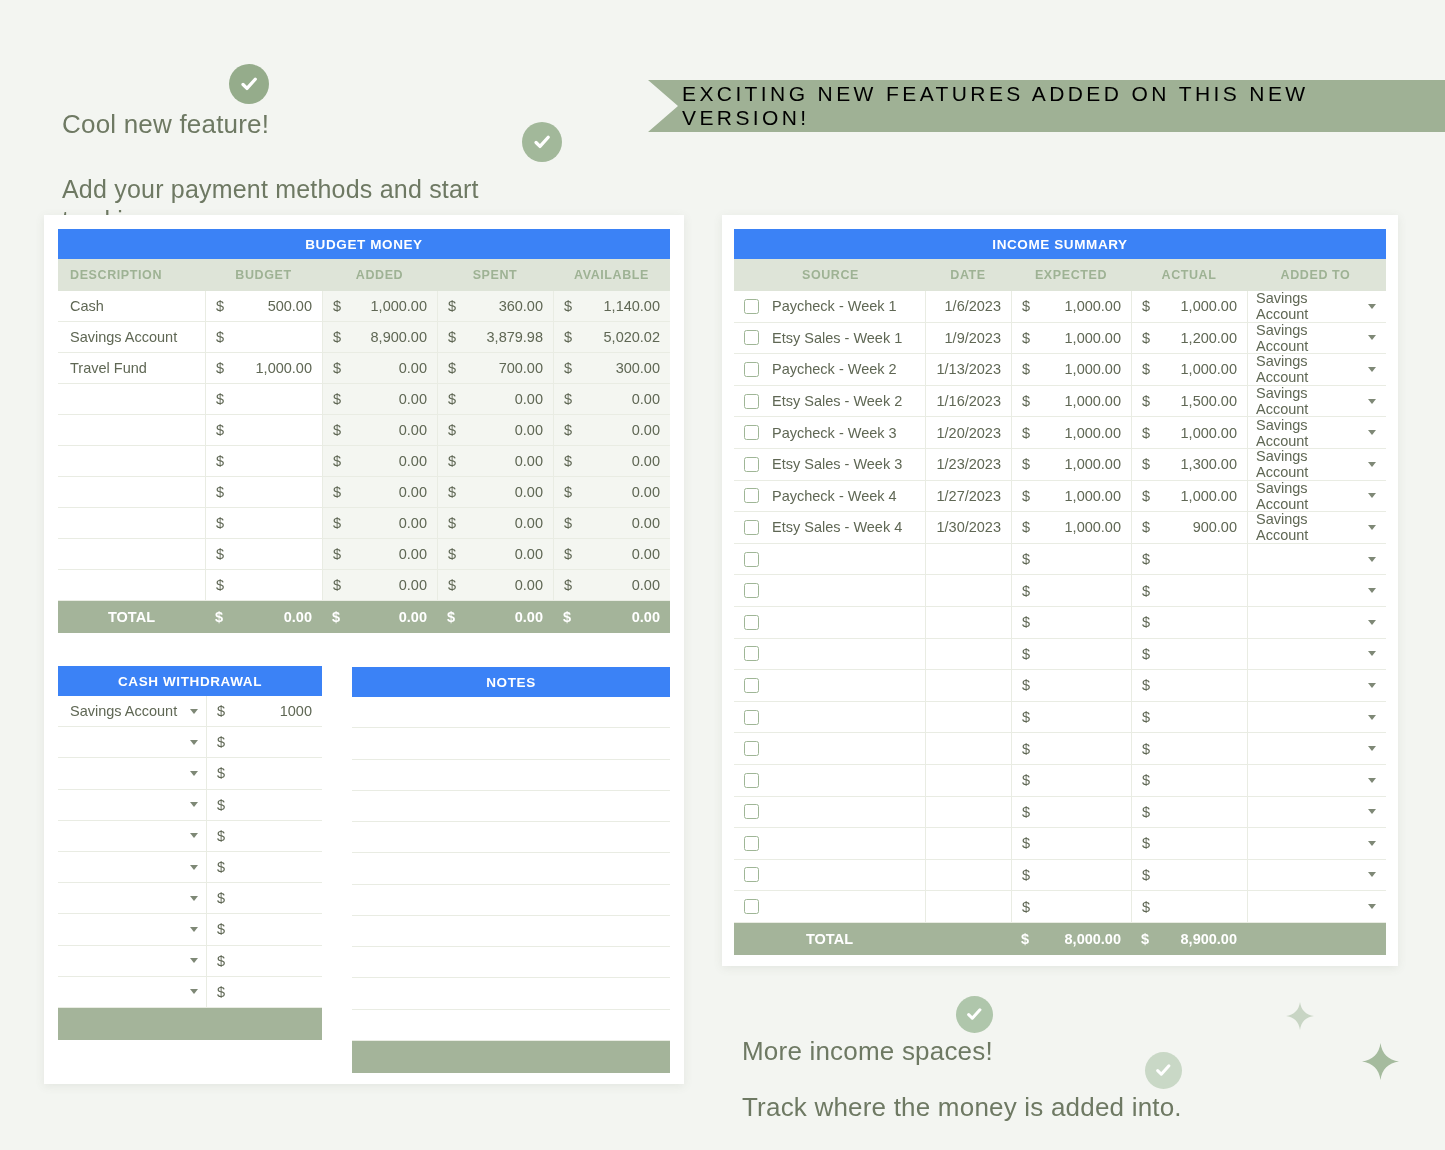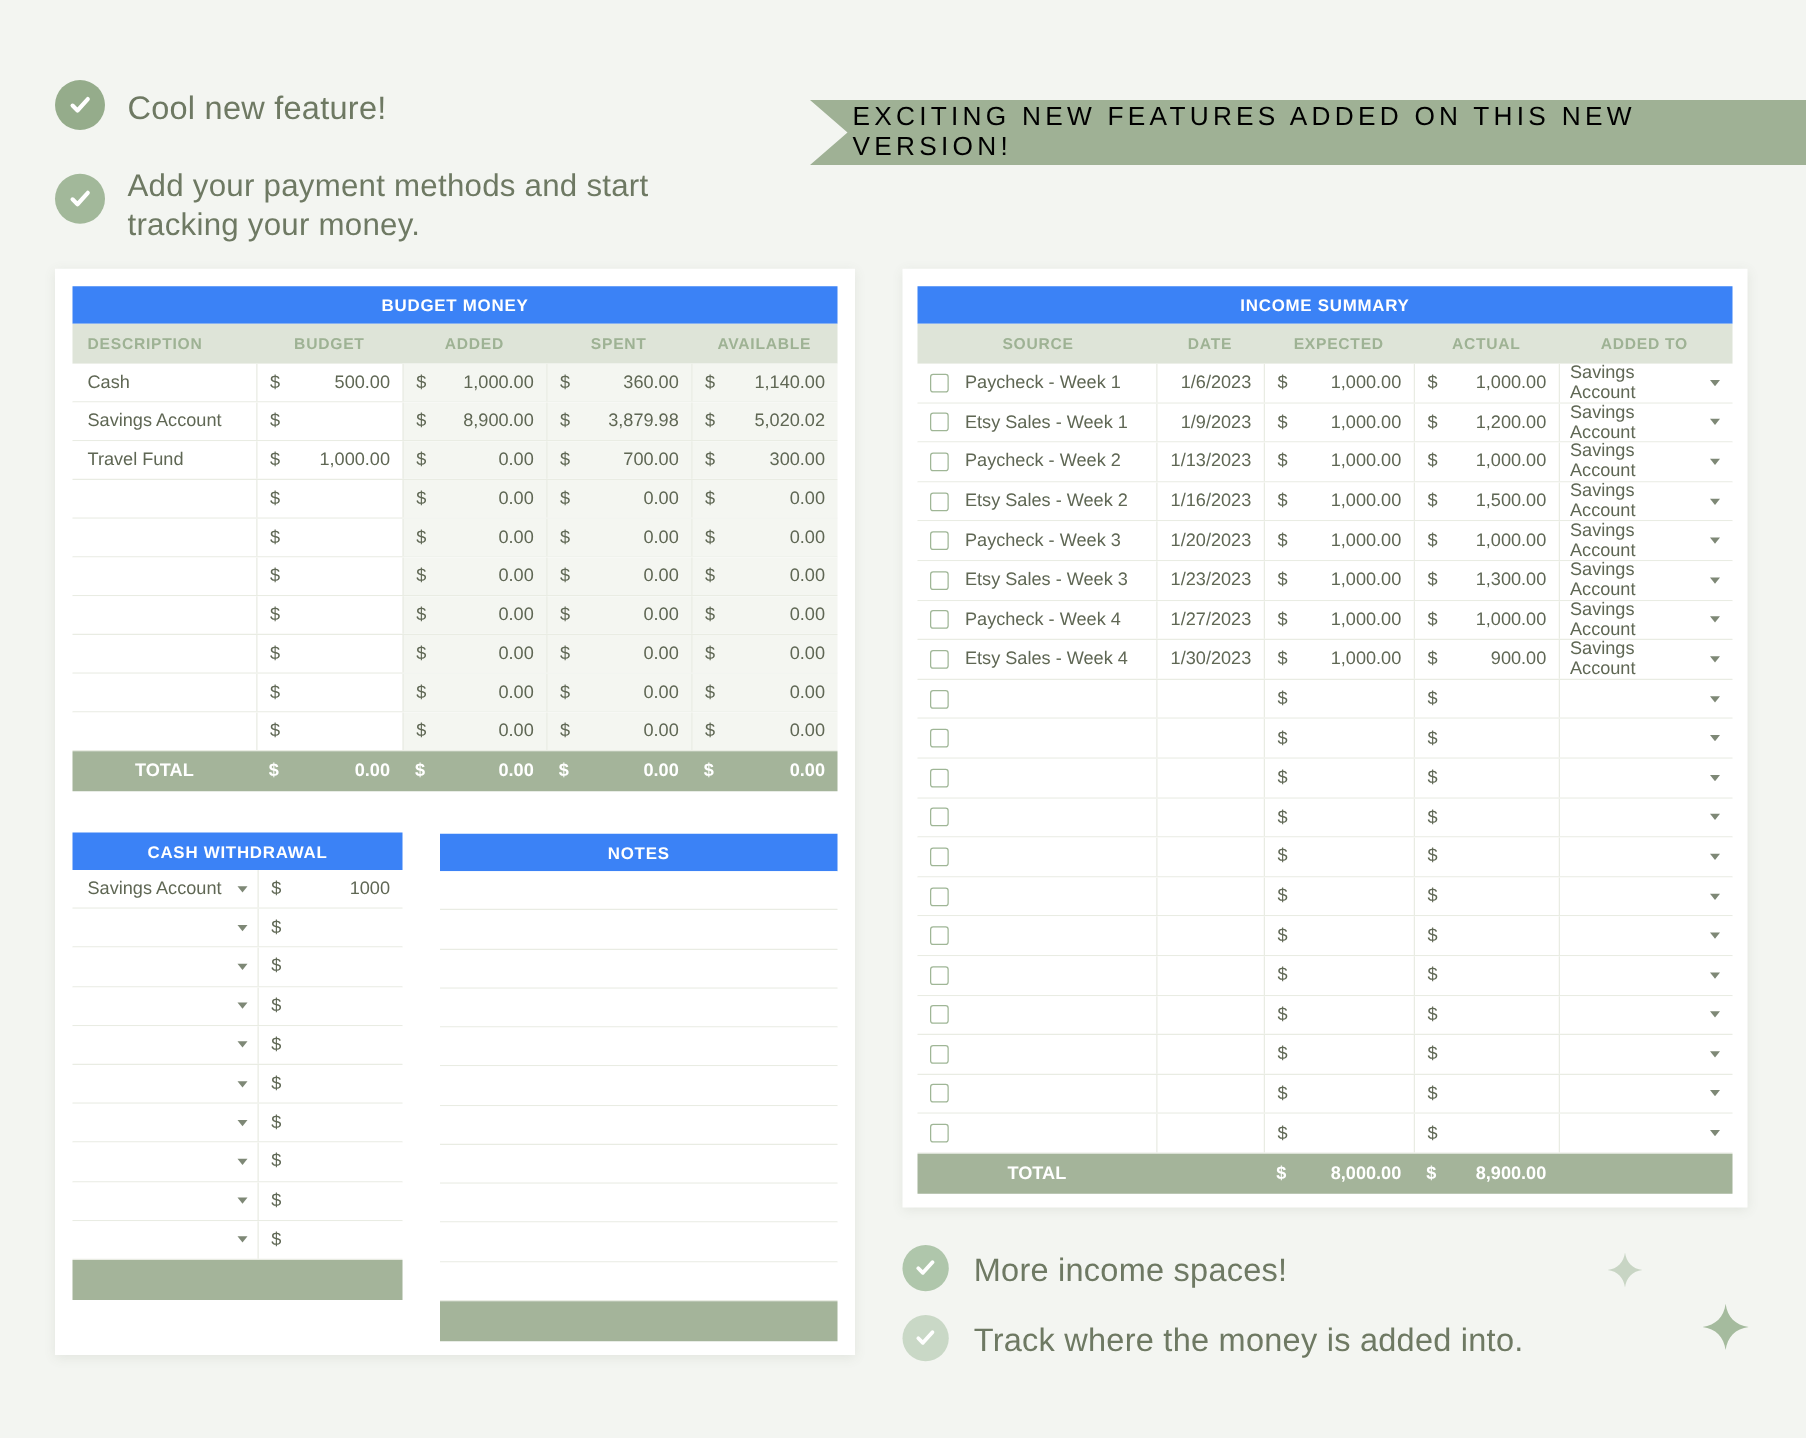--- a/index.html
+++ b/index.html
@@ -7,21 +7,21 @@
   body {
     font-family:"Liberation Sans", sans-serif;
     background:#F3F5F1;
     position:relative;
     overflow:hidden;
     color:#5F6754;
   }
   .canvas { position:absolute; inset:0; width:1445px; height:1150px; }
 
   
-  .note { position:absolute; display:flex; align-items:center; }
+  .note { position:absolute; display:flex; align-items:flex-end;flex-direction:column; }
   .check-circle {
     border-radius:50%; flex:none; display:flex; align-items:center; justify-content:center;
   }
   .check-circle svg { width:55%; height:55%; }
   .note-text { color:#6E7963; font-size:26px; line-height:31px; letter-spacing:0.2px; }
 
   #note-top-1 { left:44px; top:64px; }
   #note-top-1 .check-circle { width:40px; height:40px; background:#95AC8B; }
   #note-top-1 .note-text { margin-left:18px; margin-top:5px; }
 

